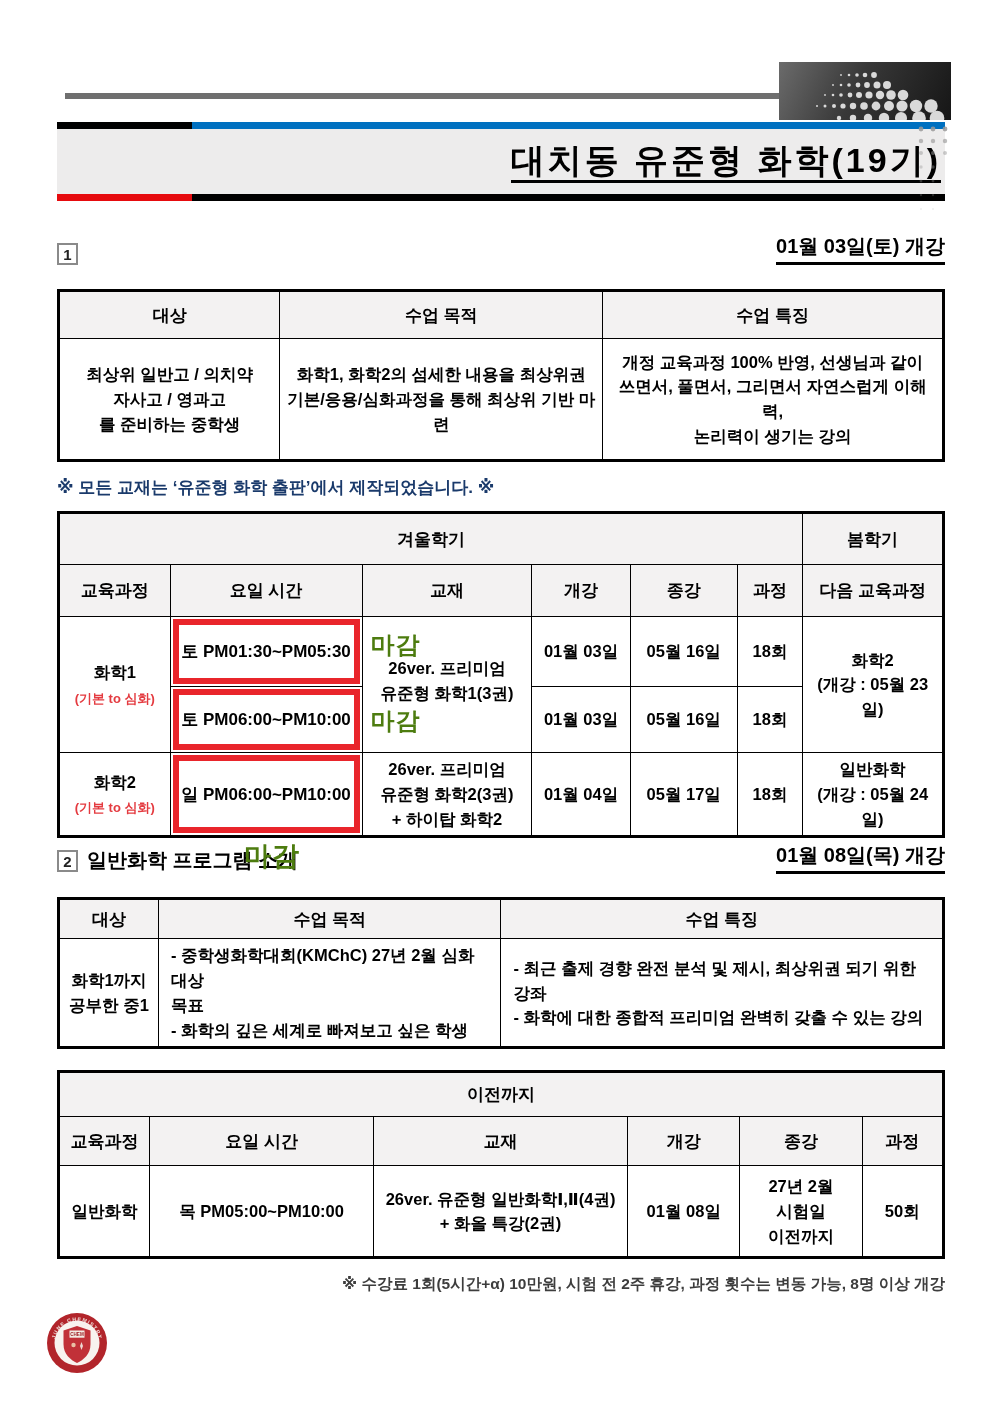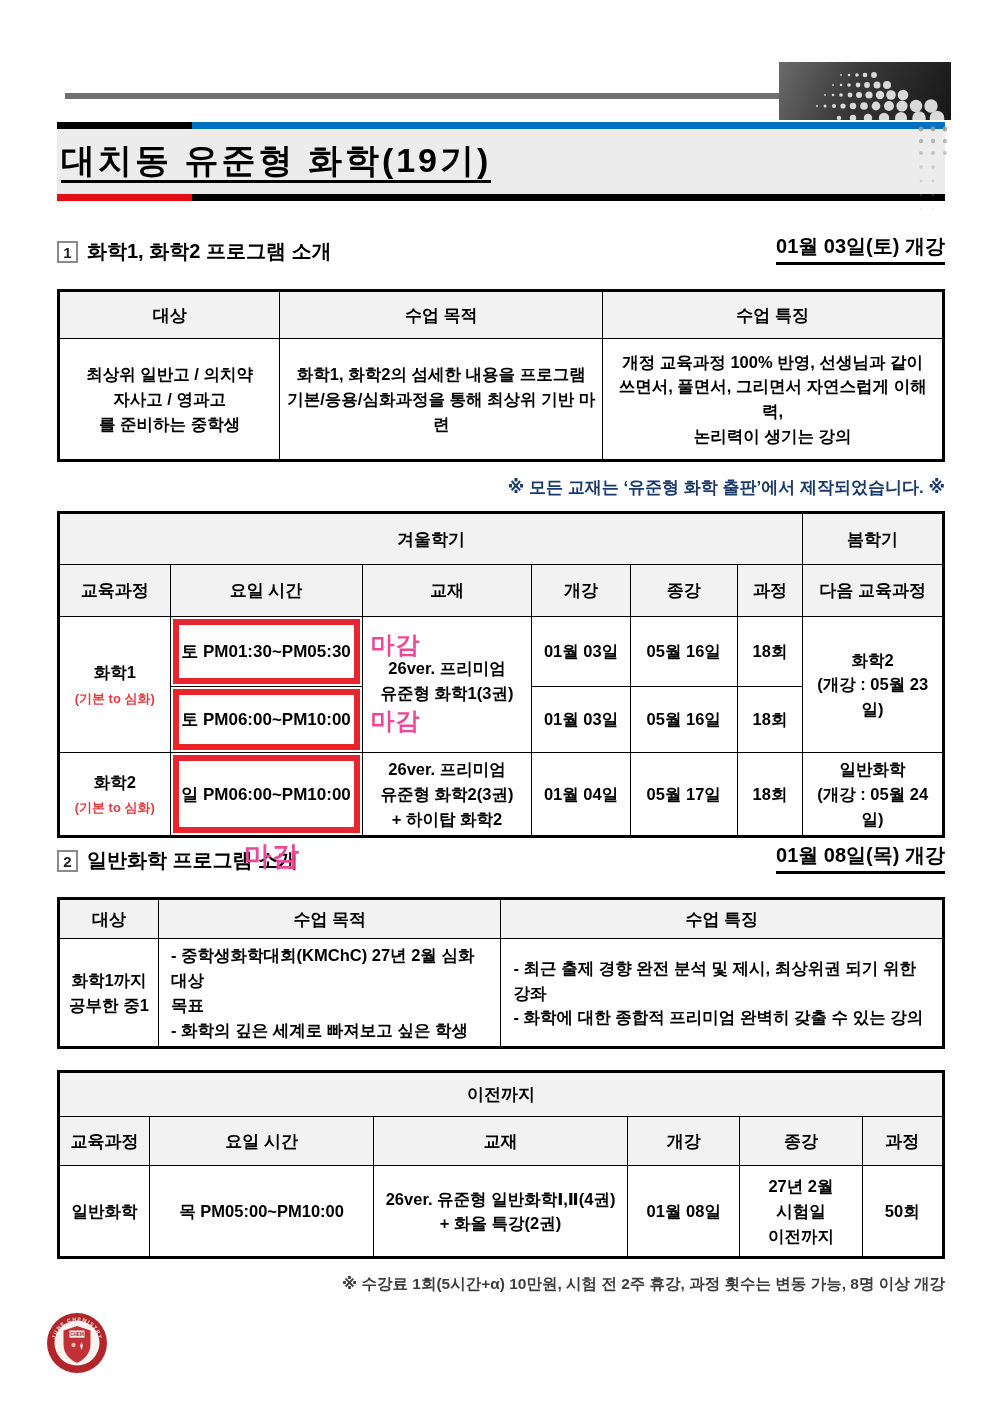--- a/index.html
+++ b/index.html
@@ -15,21 +15,21 @@
   .top-rule { position:absolute; left:65px; top:93px; width:716px; height:6px; background:#6f6f6f; }
   .halftone { position:absolute; left:779px; top:62px; width:172px; height:58px;
     background:linear-gradient(115deg,#6b6b6b 0%,#383838 45%,#161616 100%); overflow:hidden; }
   .dots-tail { position:absolute; left:914px; top:123px; width:42px; height:100px; }
 
   
   .title-box { margin:122px 47px 0 57px; }
   .bar { display:flex; height:7px; }
   .bar .seg-a { width:135px; }
   .bar .seg-b { flex:1; }
-  .title-body { background:#edecec; text-align:left; padding:9px 4px 12px; }
+  .title-body { background:#edecec; text-align:right; padding:9px 4px 12px; }
   .t1 { font-size:34px; letter-spacing:3px; line-height:1.3; }
   .t2 { font-size:29px; letter-spacing:1px; line-height:1.35; margin-top:2px; }
   .u3 { border-bottom:3px solid #000; padding-bottom:1px; }
 
   
   .sec { display:flex; justify-content:space-between; align-items:flex-end; margin:32px 47px 0 57px; }
   .sec .left { display:flex; align-items:center; font-size:20px; }
   .numbox { display:inline-block; width:21px; height:22px; line-height:20px; text-align:center;
     border:2px solid #8a8a8a; font-size:15px; color:#222; margin-right:9px; }
   .sec .date { font-size:20px; border-bottom:3px solid #000; padding-bottom:2px; }
@@ -40,36 +40,36 @@
   th, td { border:1.6px solid #000; text-align:center; vertical-align:middle;
     white-space:pre-line; font-weight:700; padding:4px 6px; }
   th { background:#f3f2f2; font-size:17px; }
   td { font-size:16.5px; line-height:1.5; }
 
   
   .mt24 { margin-top:24px; }
   .tbl1 th { height:48px; }
   .tbl1 td { height:122px; }
 
-  .notice { margin:14px 47px 0 57px; text-align:right; color:#1a3a6b; font-size:17px; }
+  .notice { margin:14px 47px 0 57px; text-align:left; color:#1a3a6b; font-size:17px; }
 
   
   .tbl2 tr.semrow th { height:52px; font-size:17px; }
   .tbl2 tr.headrow th { height:52px; }
   .tbl2 tr.b1 td { height:70px; }
   .tbl2 tr.b2 td { height:66px; }
   .tbl2 tr.b3 td { height:68px; }
   .lvl { color:#e43b40; font-size:13px; }
   .timecell { position:relative; padding:0; }
   .redbox { position:absolute; inset:2px; border:6px solid #e9252b;
     display:flex; align-items:center; justify-content:center; font-size:17px; background:#fff; }
   .bookcell { position:relative; padding:0; }
   .bk { position:absolute; left:0; right:0; top:50%; transform:translateY(-57%);
     font-size:16.5px; line-height:1.55; }
-  .mg { color:#ec4899; font-weight:800; font-size:24px; letter-spacing:1px; }
+  .mg { color:#4d7c0f; font-weight:800; font-size:24px; letter-spacing:1px; }
   .mg1 { position:absolute; top:10px; left:8px; }
   .mg2 { position:absolute; bottom:13px; left:8px; }
   .mg3 { position:absolute; left:13.2%; top:100%; margin-top:0px; width:22%;
     text-align:center; font-size:27px; }
 
   .feenote { margin:13px 47px 0 57px; text-align:right; color:#3d3d3d; font-size:15.5px; }
   .sec2 { margin-top:4px; }
 
   
   .mt23 { margin-top:23px; }
@@ -174,21 +174,20 @@
     </div>
     <div class="bar">
       <div class="seg-a" style="background:#e60b0e"></div>
       <div class="seg-b" style="background:#000"></div>
     </div>
   </div>
 
   <div class="sec">
     <div class="left">
       <span class="numbox">1</span>
-      <span>화학1, 화학2 프로그램 소개</span>
     </div>
     <div class="date">01월 03일(토) 개강</div>
   </div>
 
   <div class="tblwrap mt24">
     <table class="tbl1">
       <colgroup>
           <col style="width:25%">
           <col style="width:36.5%">
           <col style="width:38.5%">
@@ -196,21 +195,21 @@
       <tbody>
           <tr>
         <th>대상</th>
         <th>수업 목적</th>
         <th>수업 특징</th>
       </tr>
       <tr>
         <td>최상위 일반고 / 의치약
 자사고 / 영과고
 를 준비하는 중학생</td>
-        <td>화학1, 화학2의 섬세한 내용을 프로그램
+        <td>화학1, 화학2의 섬세한 내용을 최상위권
 기본/응용/심화과정을 통해 최상위 기반 마련</td>
         <td>개정 교육과정 100% 반영, 선생님과 같이
 쓰면서, 풀면서, 그리면서 자연스럽게 이해력,
 논리력이 생기는 강의</td>
       </tr>
     </tbody>
       </table>
   </div>
 
   <div class="notice">※ 모든 교재는 ‘유준형 화학 출판’에서 제작되었습니다. ※</div>

